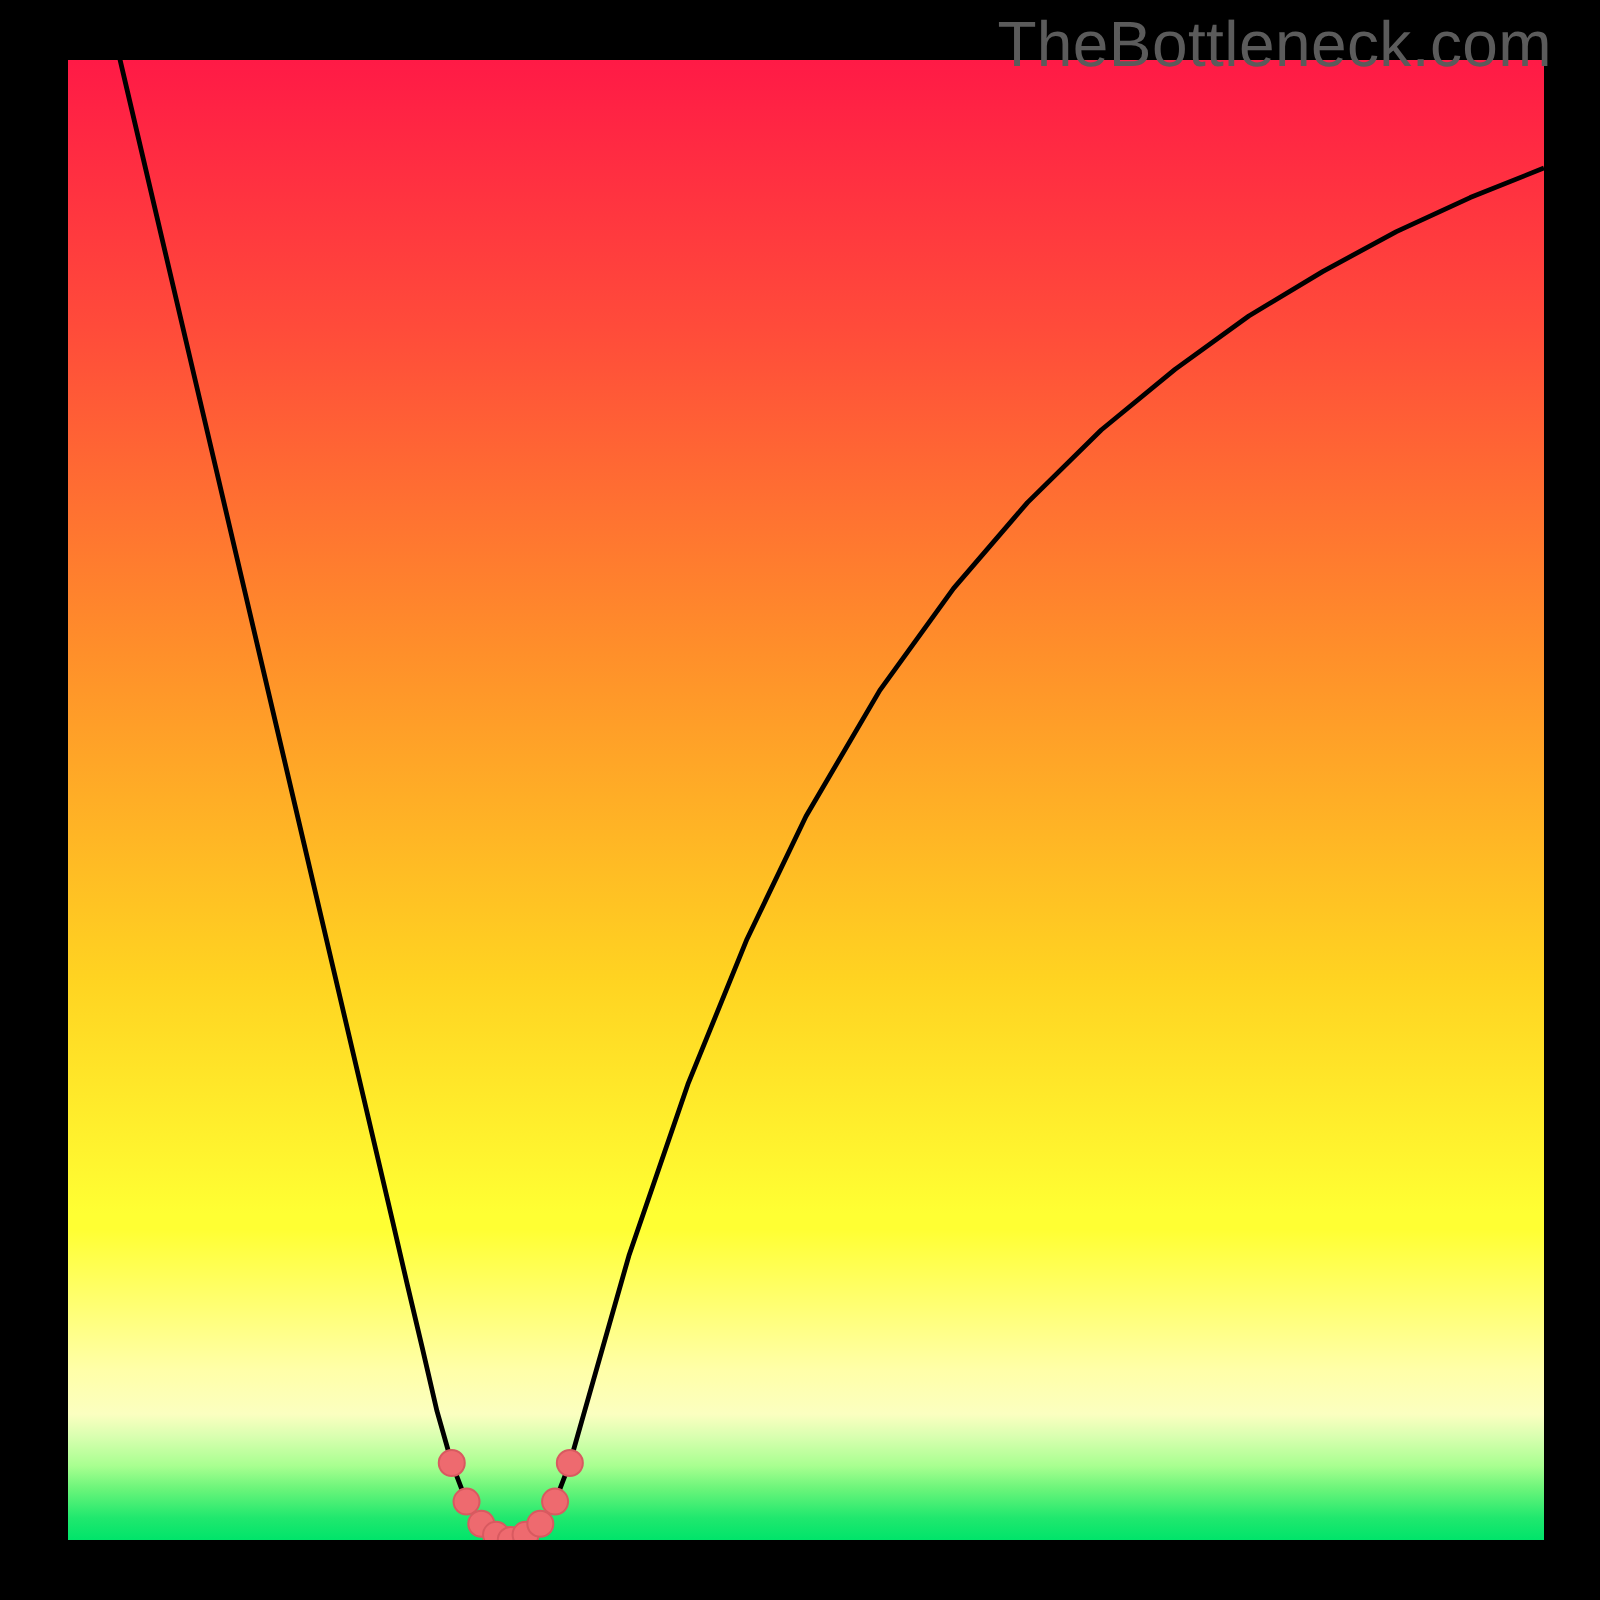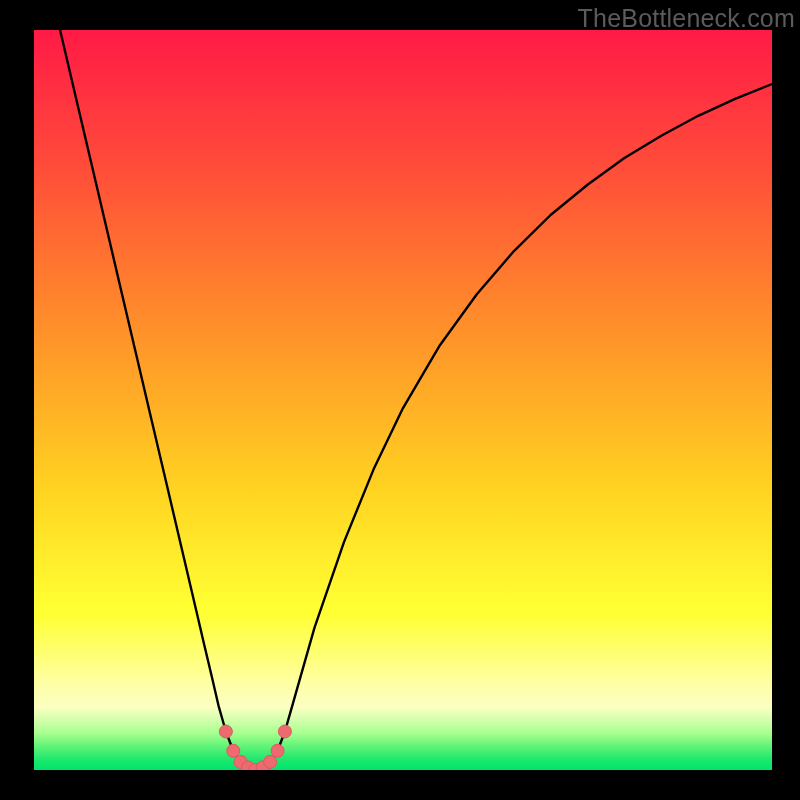--- a/index.html
+++ b/index.html
@@ -32,23 +32,23 @@
   }
   .curve-svg {
     position: absolute;
     left: 0; top: 0;
     width: 100%; height: 100%;
     overflow: visible;
   }
   .watermark {
     position: absolute;
     top: 4px;
-    right: 5px;
+    right: 24px;
     color: #5b5b5b;
-    font-size: 25px;
+    font-size: 32px;
     letter-spacing: 0.2px;
     font-weight: 500;
   }
 </style>
 </head>
 <body>
 
 <div class="frame">
 
   <div class="plot">

